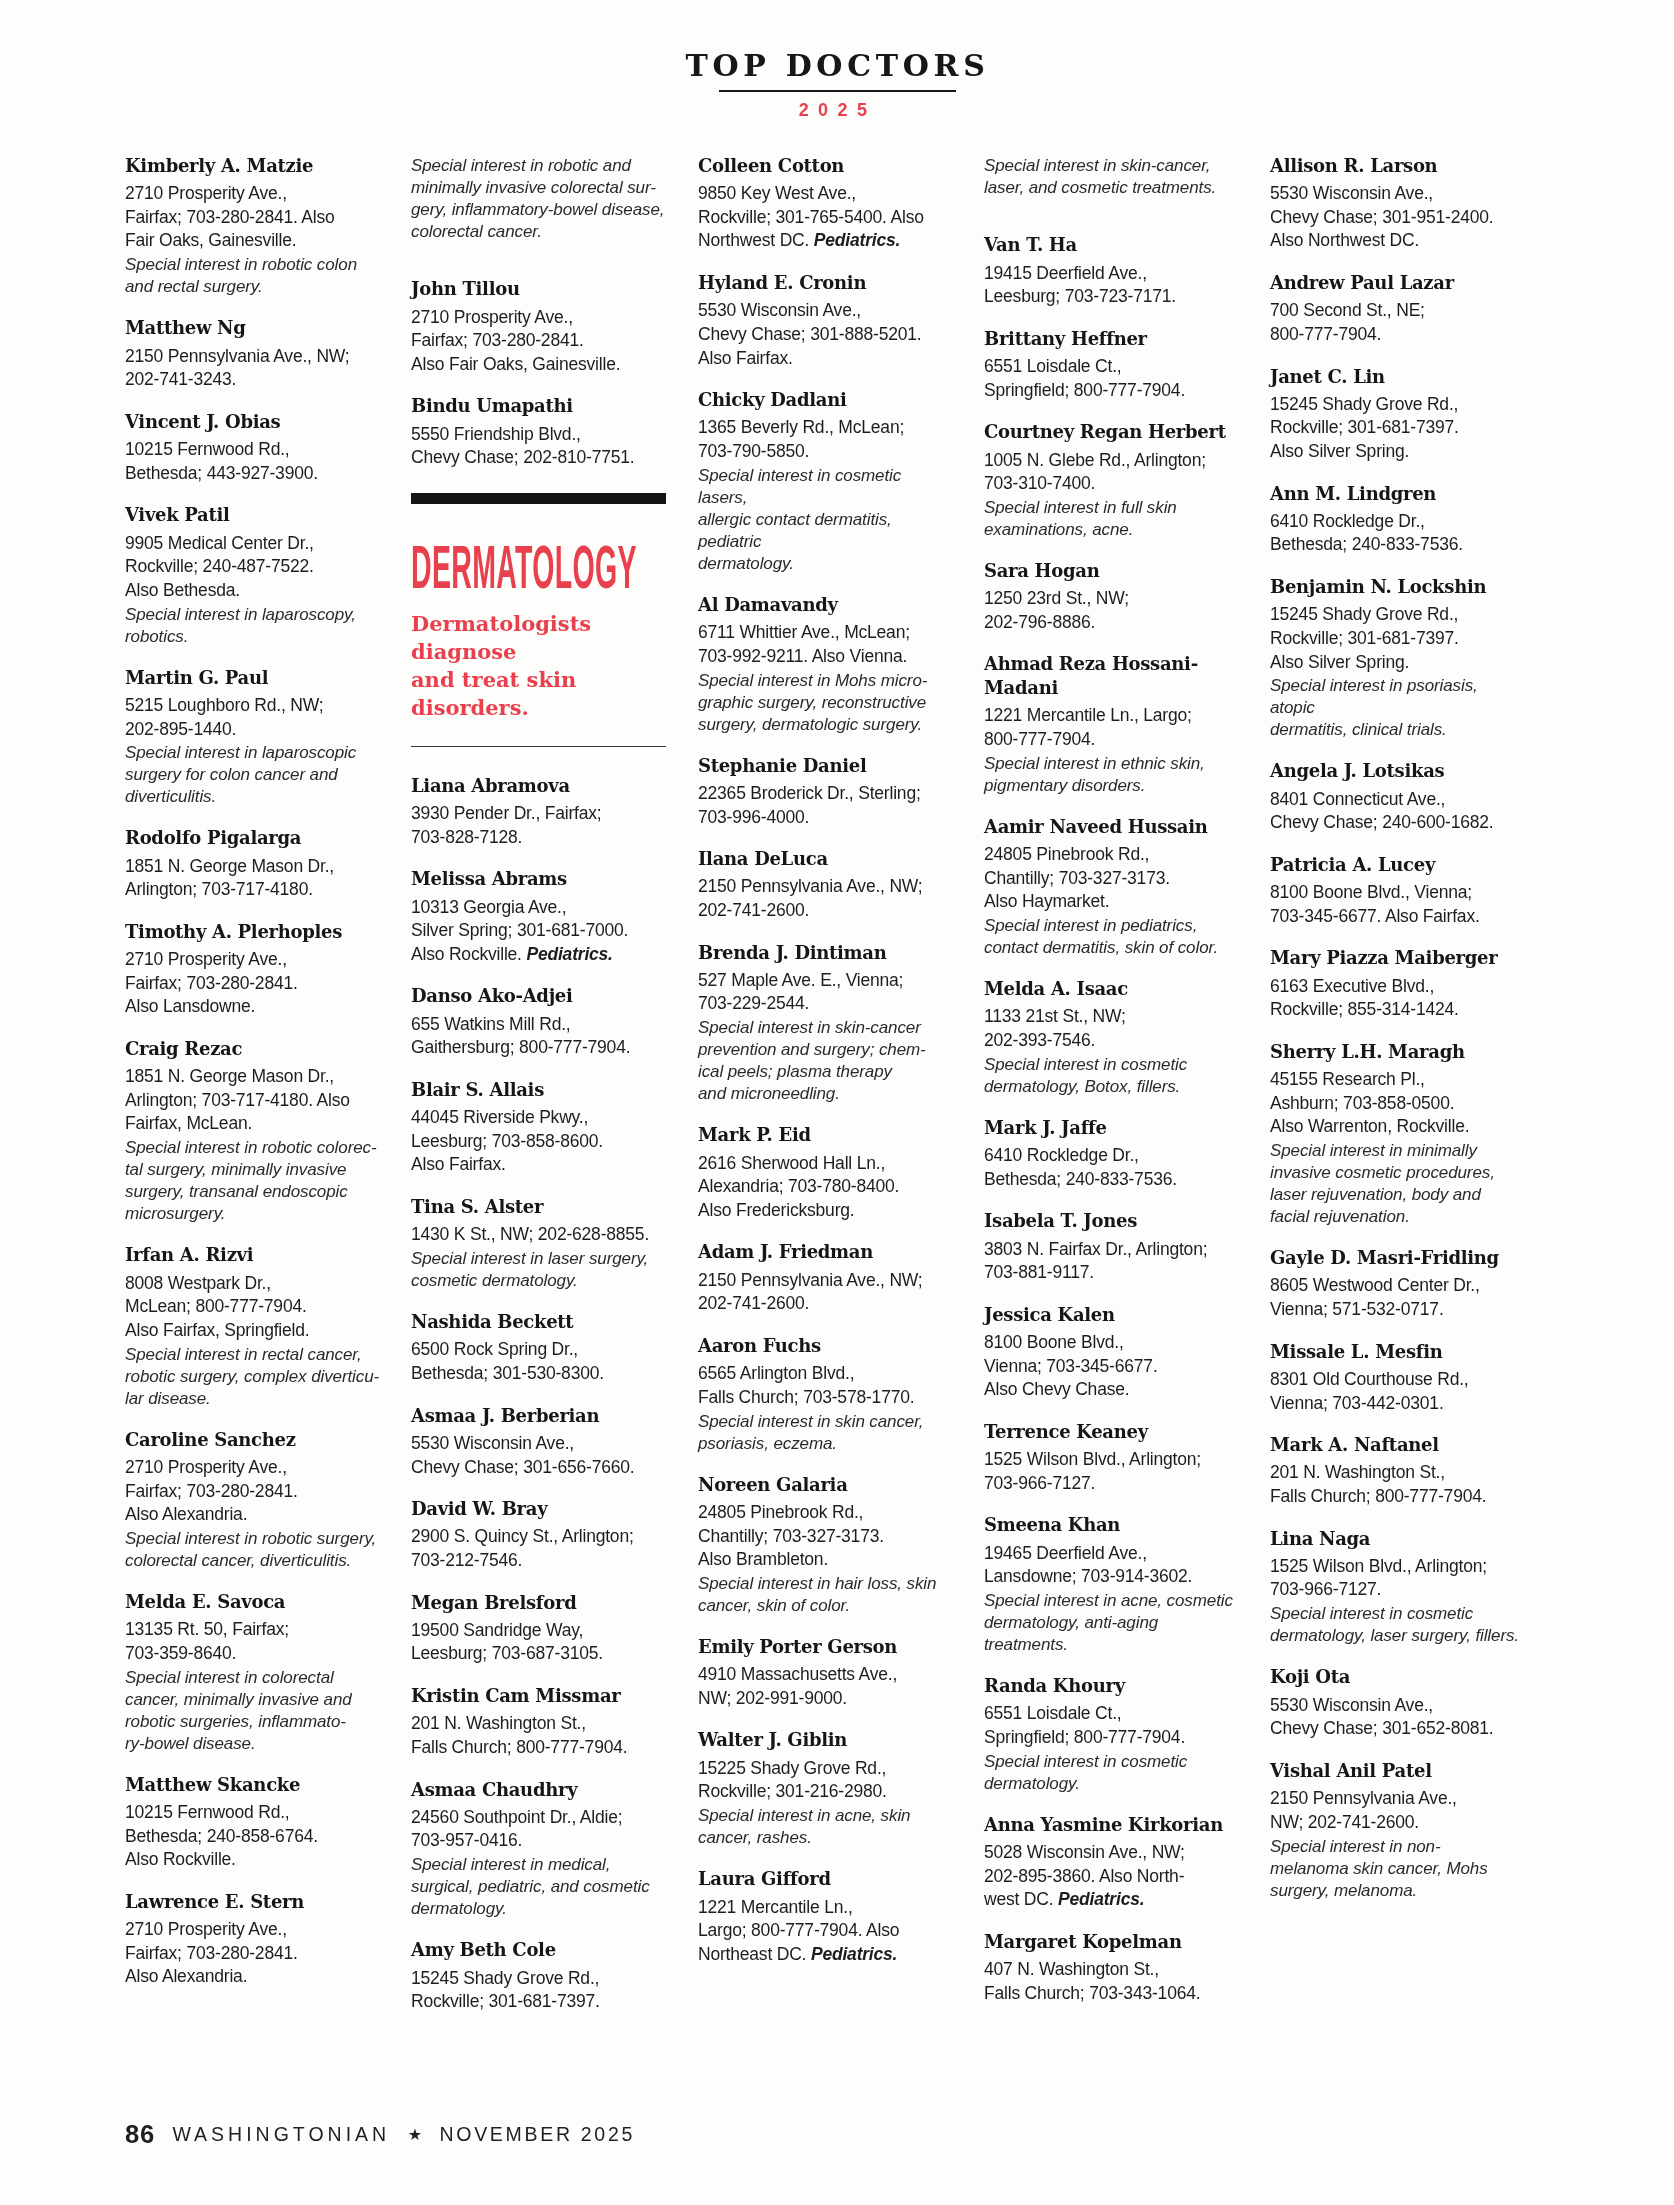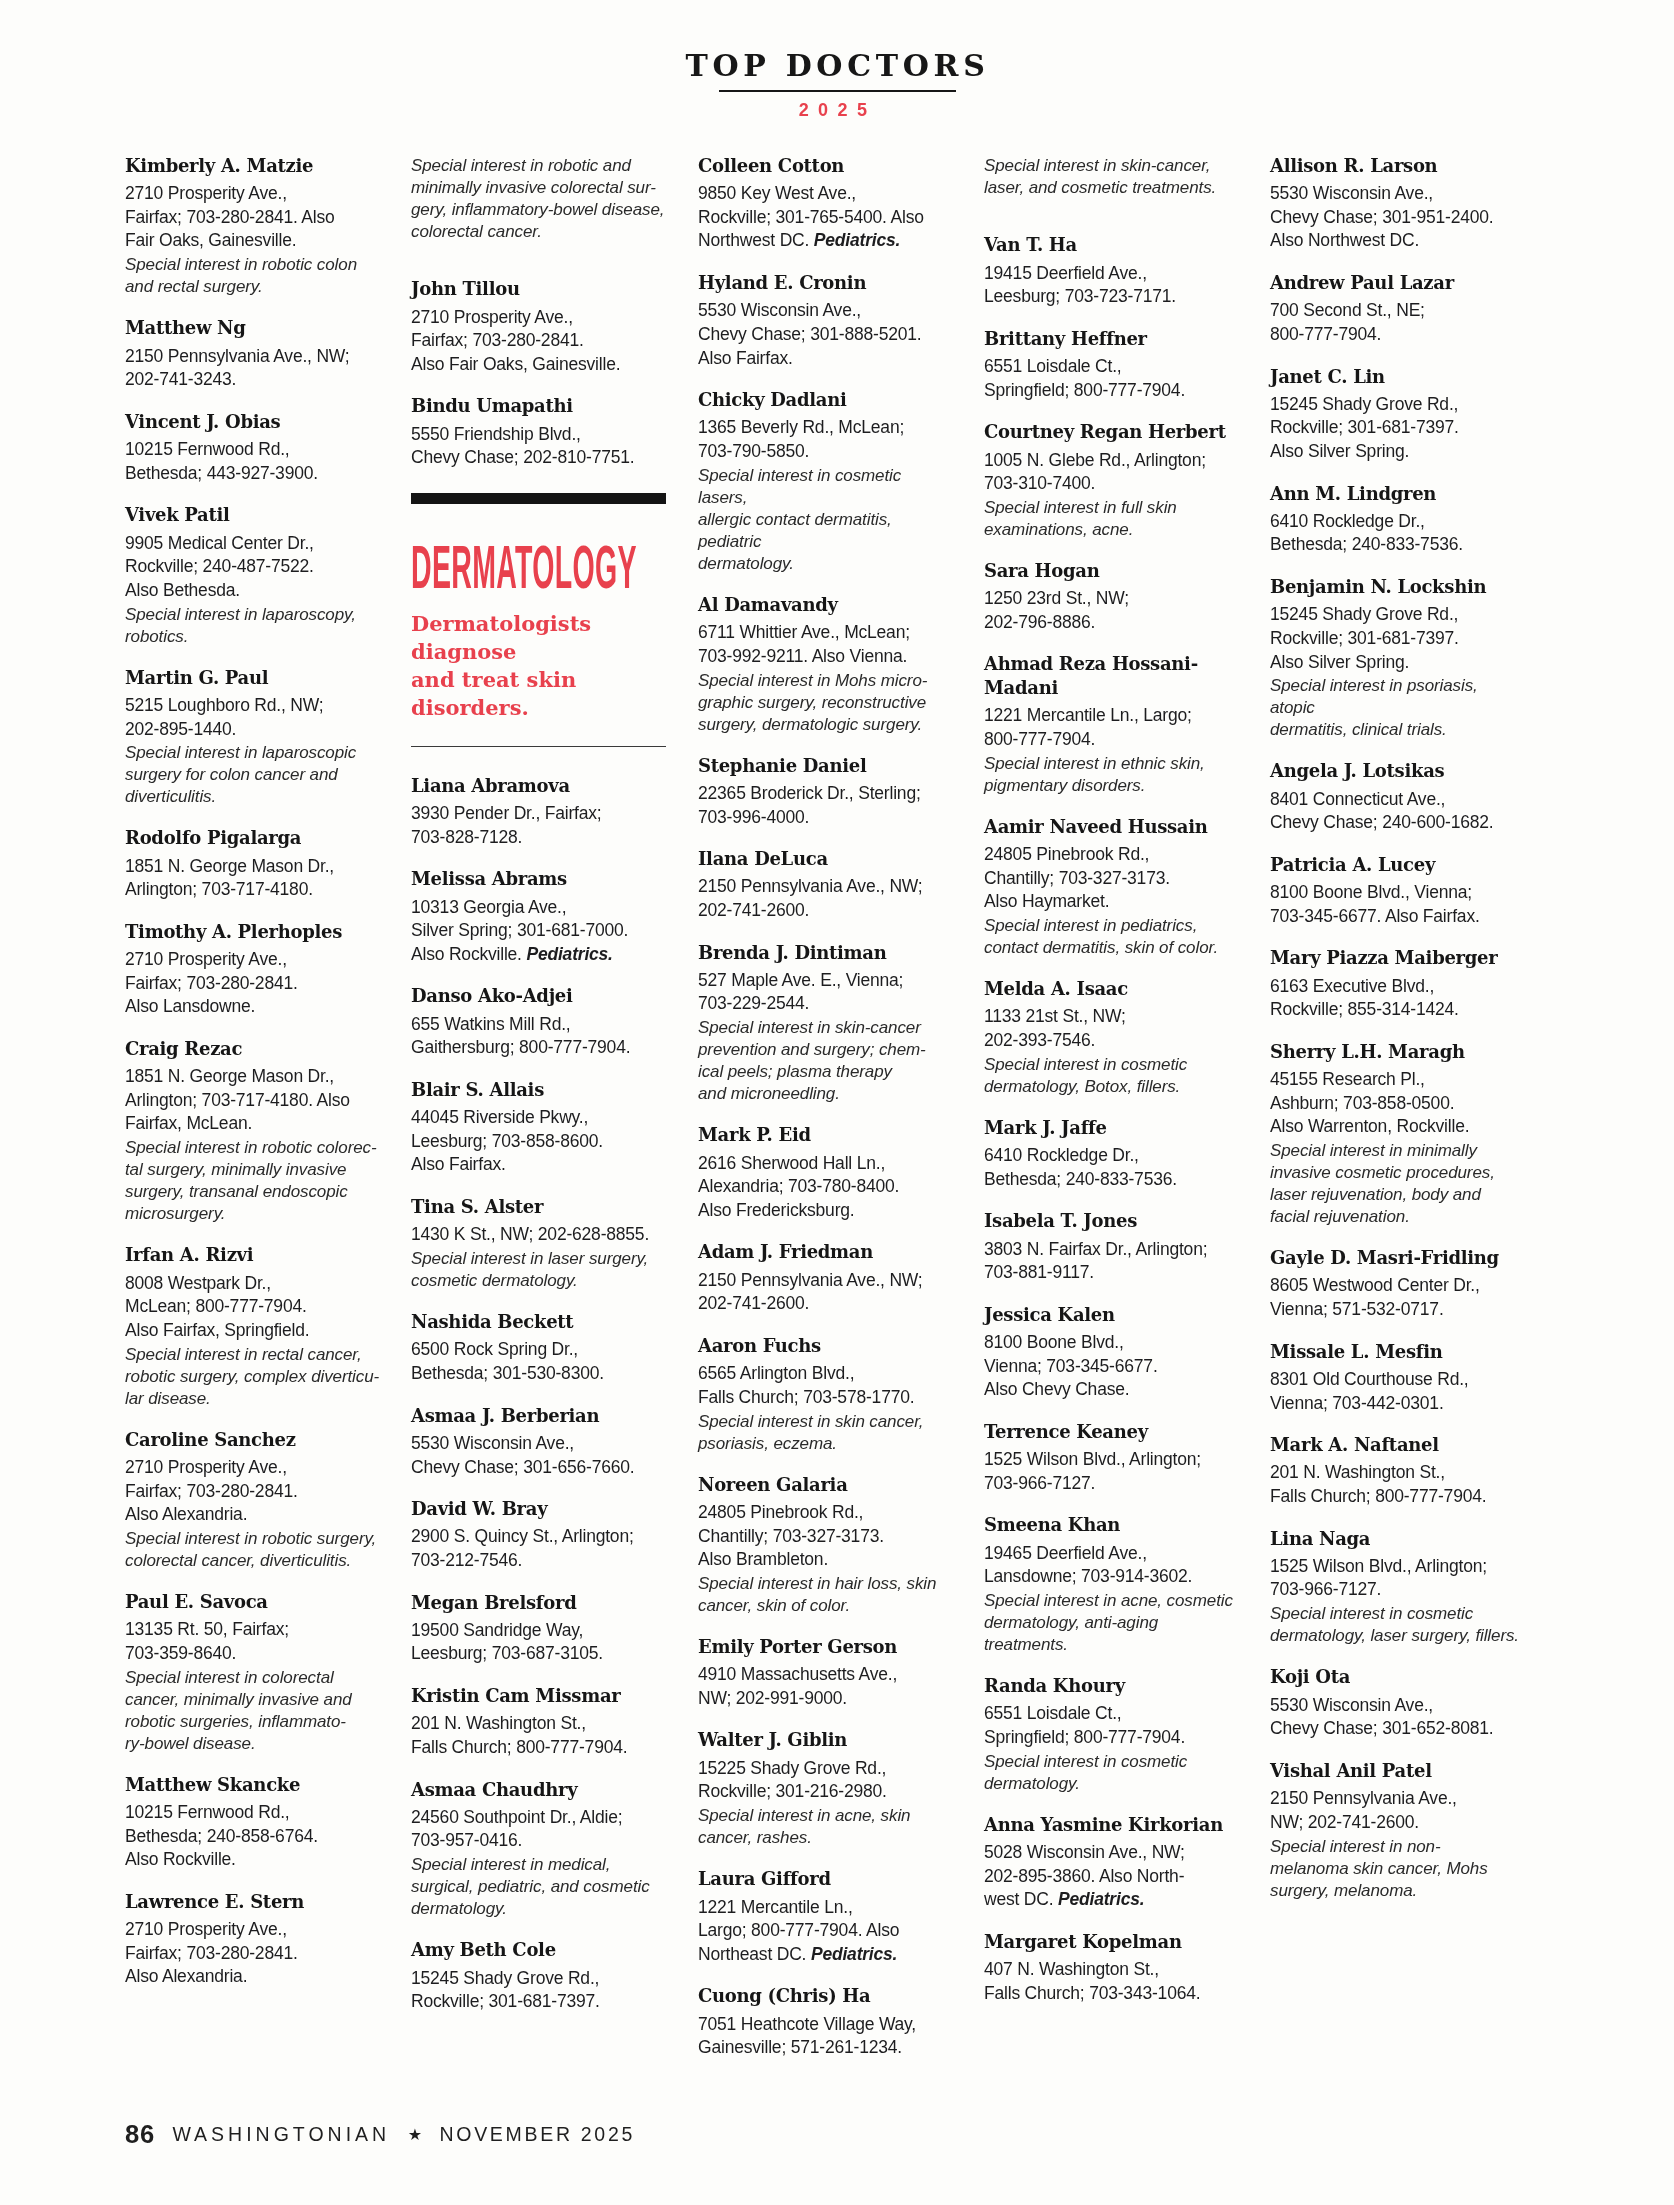--- a/index.html
+++ b/index.html
@@ -116,21 +116,21 @@
       </div>
       <div class="entry">
         <h3 class="name">Caroline Sanchez</h3>
         <p class="addr">2710 Prosperity Ave.,
 Fairfax; 703-280-2841.
 Also Alexandria.</p>
         <p class="spec">Special interest in robotic surgery,
 colorectal cancer, diverticulitis.</p>
       </div>
       <div class="entry">
-        <h3 class="name">Paul E. Savoca</h3>
+        <h3 class="name">Melda E. Savoca</h3>
         <p class="addr">13135 Rt. 50, Fairfax;
 703-359-8640.</p>
         <p class="spec">Special interest in colorectal
 cancer, minimally invasive and
 robotic surgeries, inflammato-
 ry-bowel disease.</p>
       </div>
       <div class="entry">
         <h3 class="name">Matthew Skancke</h3>
         <p class="addr">10215 Fernwood Rd.,
@@ -315,25 +315,20 @@
         <p class="addr">15225 Shady Grove Rd.,
 Rockville; 301-216-2980.</p>
         <p class="spec">Special interest in acne, skin
 cancer, rashes.</p>
       </div>
       <div class="entry">
         <h3 class="name">Laura Gifford</h3>
         <p class="addr">1221 Mercantile Ln.,
 Largo; 800-777-7904. Also
 Northeast DC. <span class="ped">Pediatrics.</span></p>
-      </div>
-      <div class="entry">
-        <h3 class="name">Cuong (Chris) Ha</h3>
-        <p class="addr">7051 Heathcote Village Way,
-Gainesville; 571-261-1234.</p>
       </div>
     </div>
   <div id="col4" class="col">
       <div class="cont">
         <p class="spec">Special interest in skin-cancer,
 laser, and cosmetic treatments.</p>
       </div>
       <div class="entry">
         <h3 class="name">Van T. Ha</h3>
         <p class="addr">19415 Deerfield Ave.,

